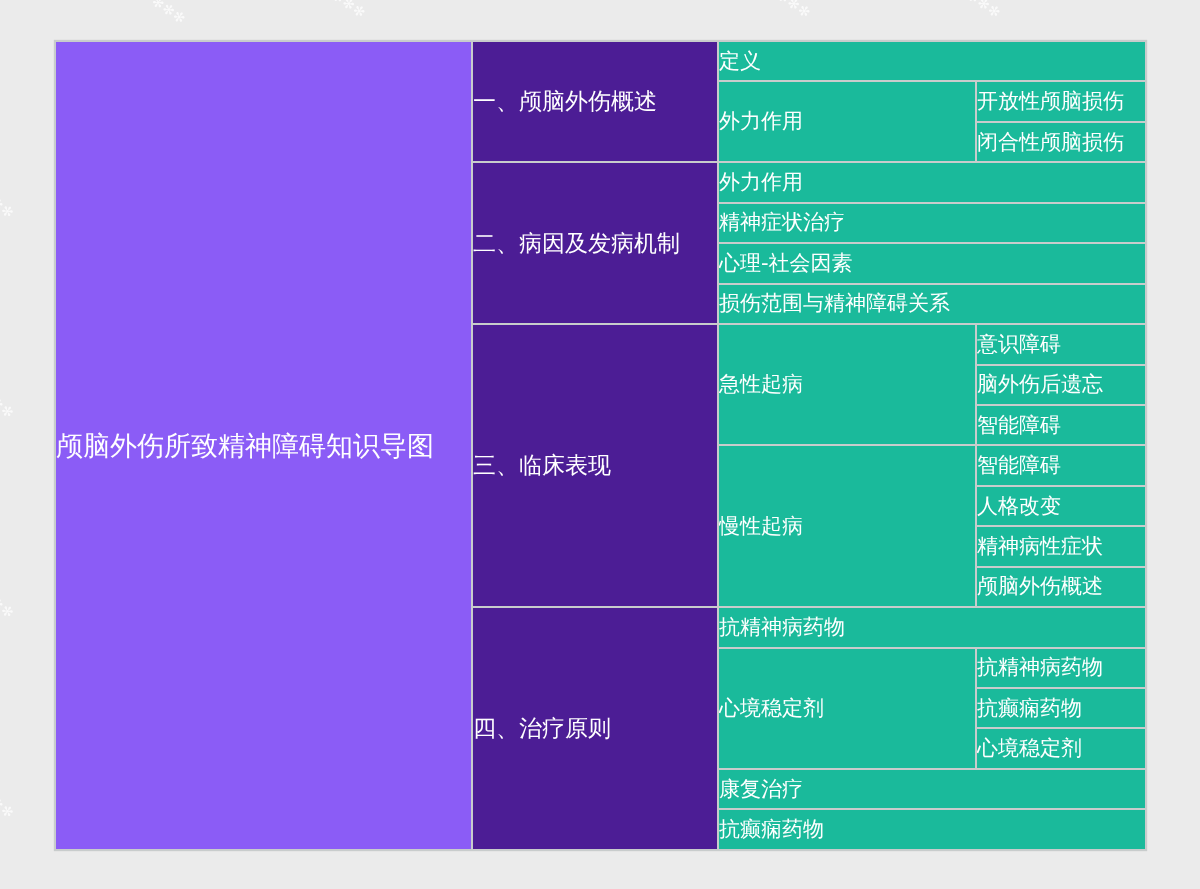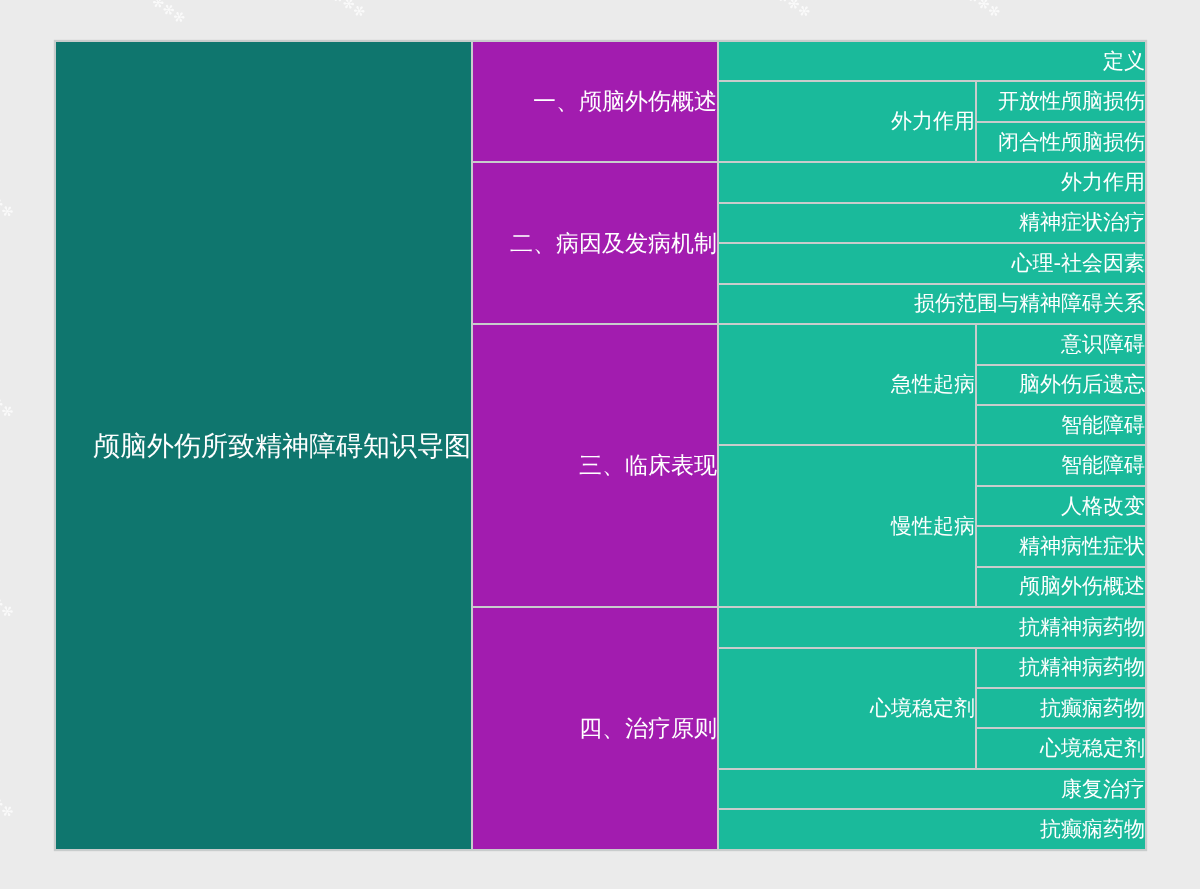--- a/index.html
+++ b/index.html
@@ -33,31 +33,31 @@
       width: 1091px;
       height: 809px;
       border-collapse: collapse;
       table-layout: fixed;
       z-index: 1;
       box-shadow: 0 0 1px rgba(0,0,0,0.15);
     }
     .mindmap td {
       border: 2px solid #C8CCCC;
       color: #FFFFFF;
-      text-align: right;
+      text-align: left;
       vertical-align: middle;
       padding: 0;
       font-size: 21px;
       line-height: 1;
       white-space: nowrap;
       overflow: hidden;
     }
     .mindmap tr { height: 40.45px; }
-    .c-root { background: #0f766e; font-size: 27px !important; }
-    .c-sec  { background: #a21caf; font-size: 23px !important; }
+    .c-root { background: #8b5cf6; font-size: 27px !important; }
+    .c-sec  { background: #4c1d95; font-size: 23px !important; }
     .c-leaf { background: #1ABA9B; }
     col.col1 { width: 417px; }
     col.col2 { width: 246px; }
     col.col3 { width: 258px; }
     col.col4 { width: 170px; }
   </style>
 </head>
 <body>
 
 <div class="watermark-layer">

